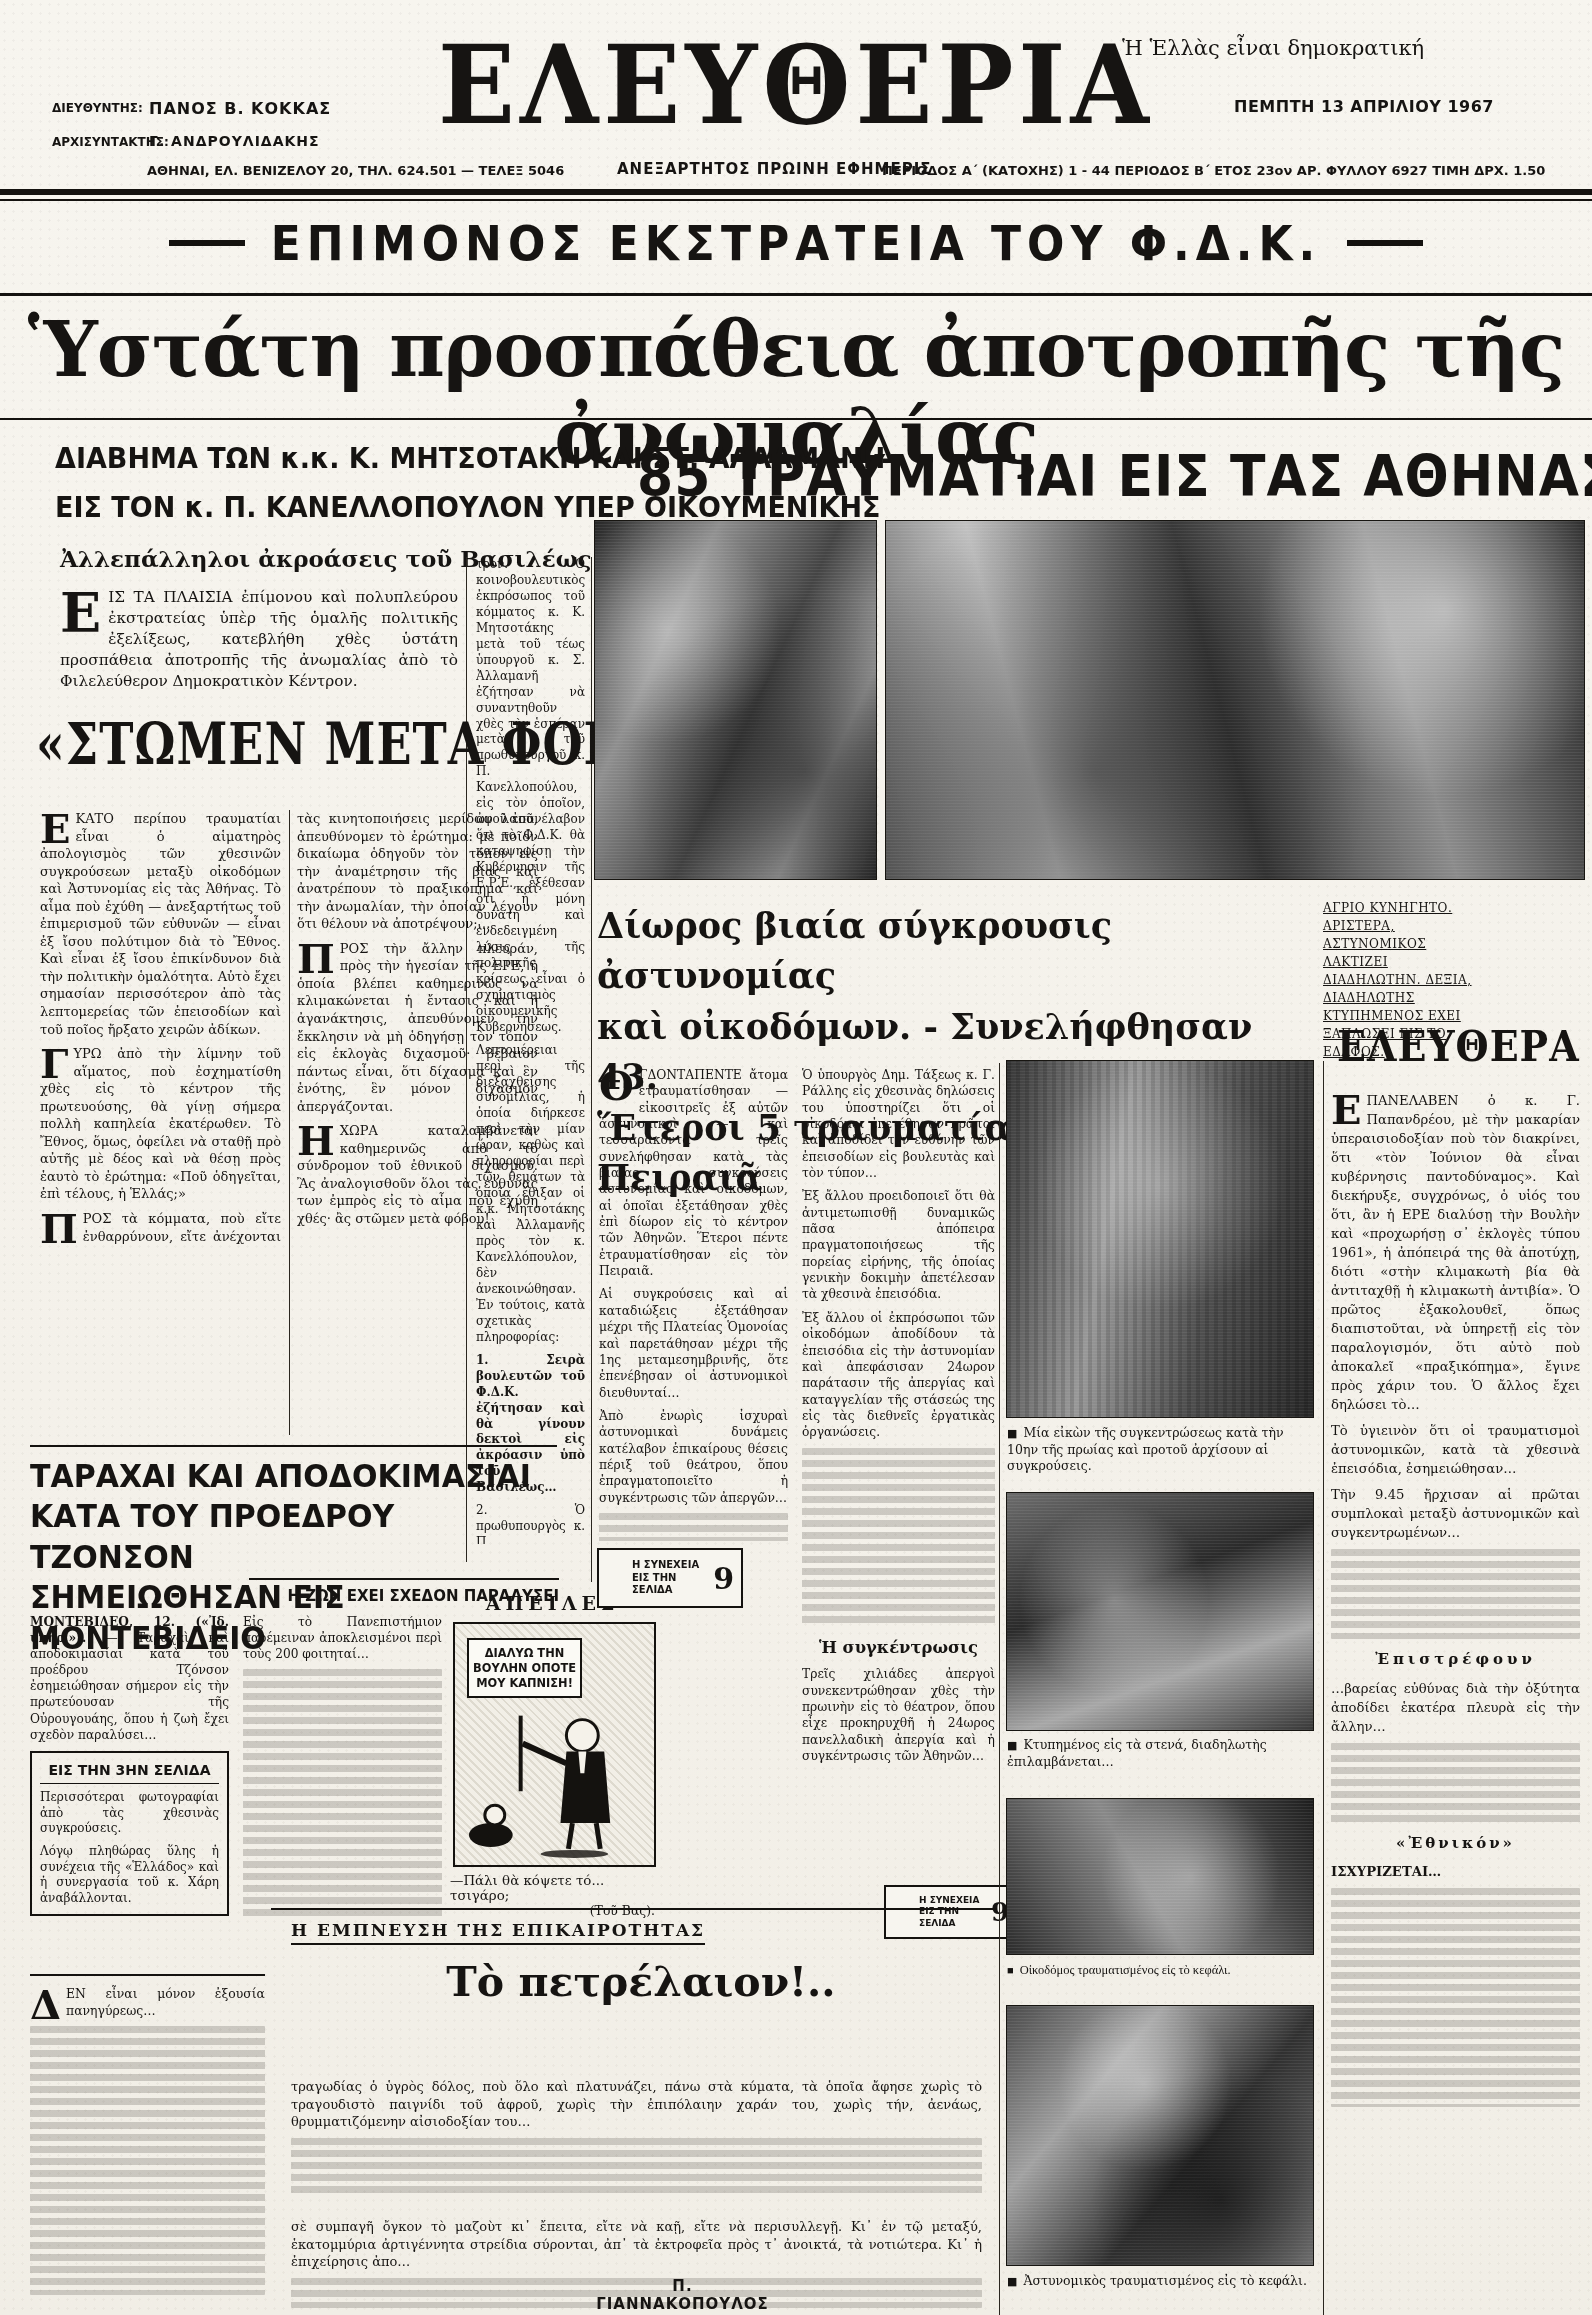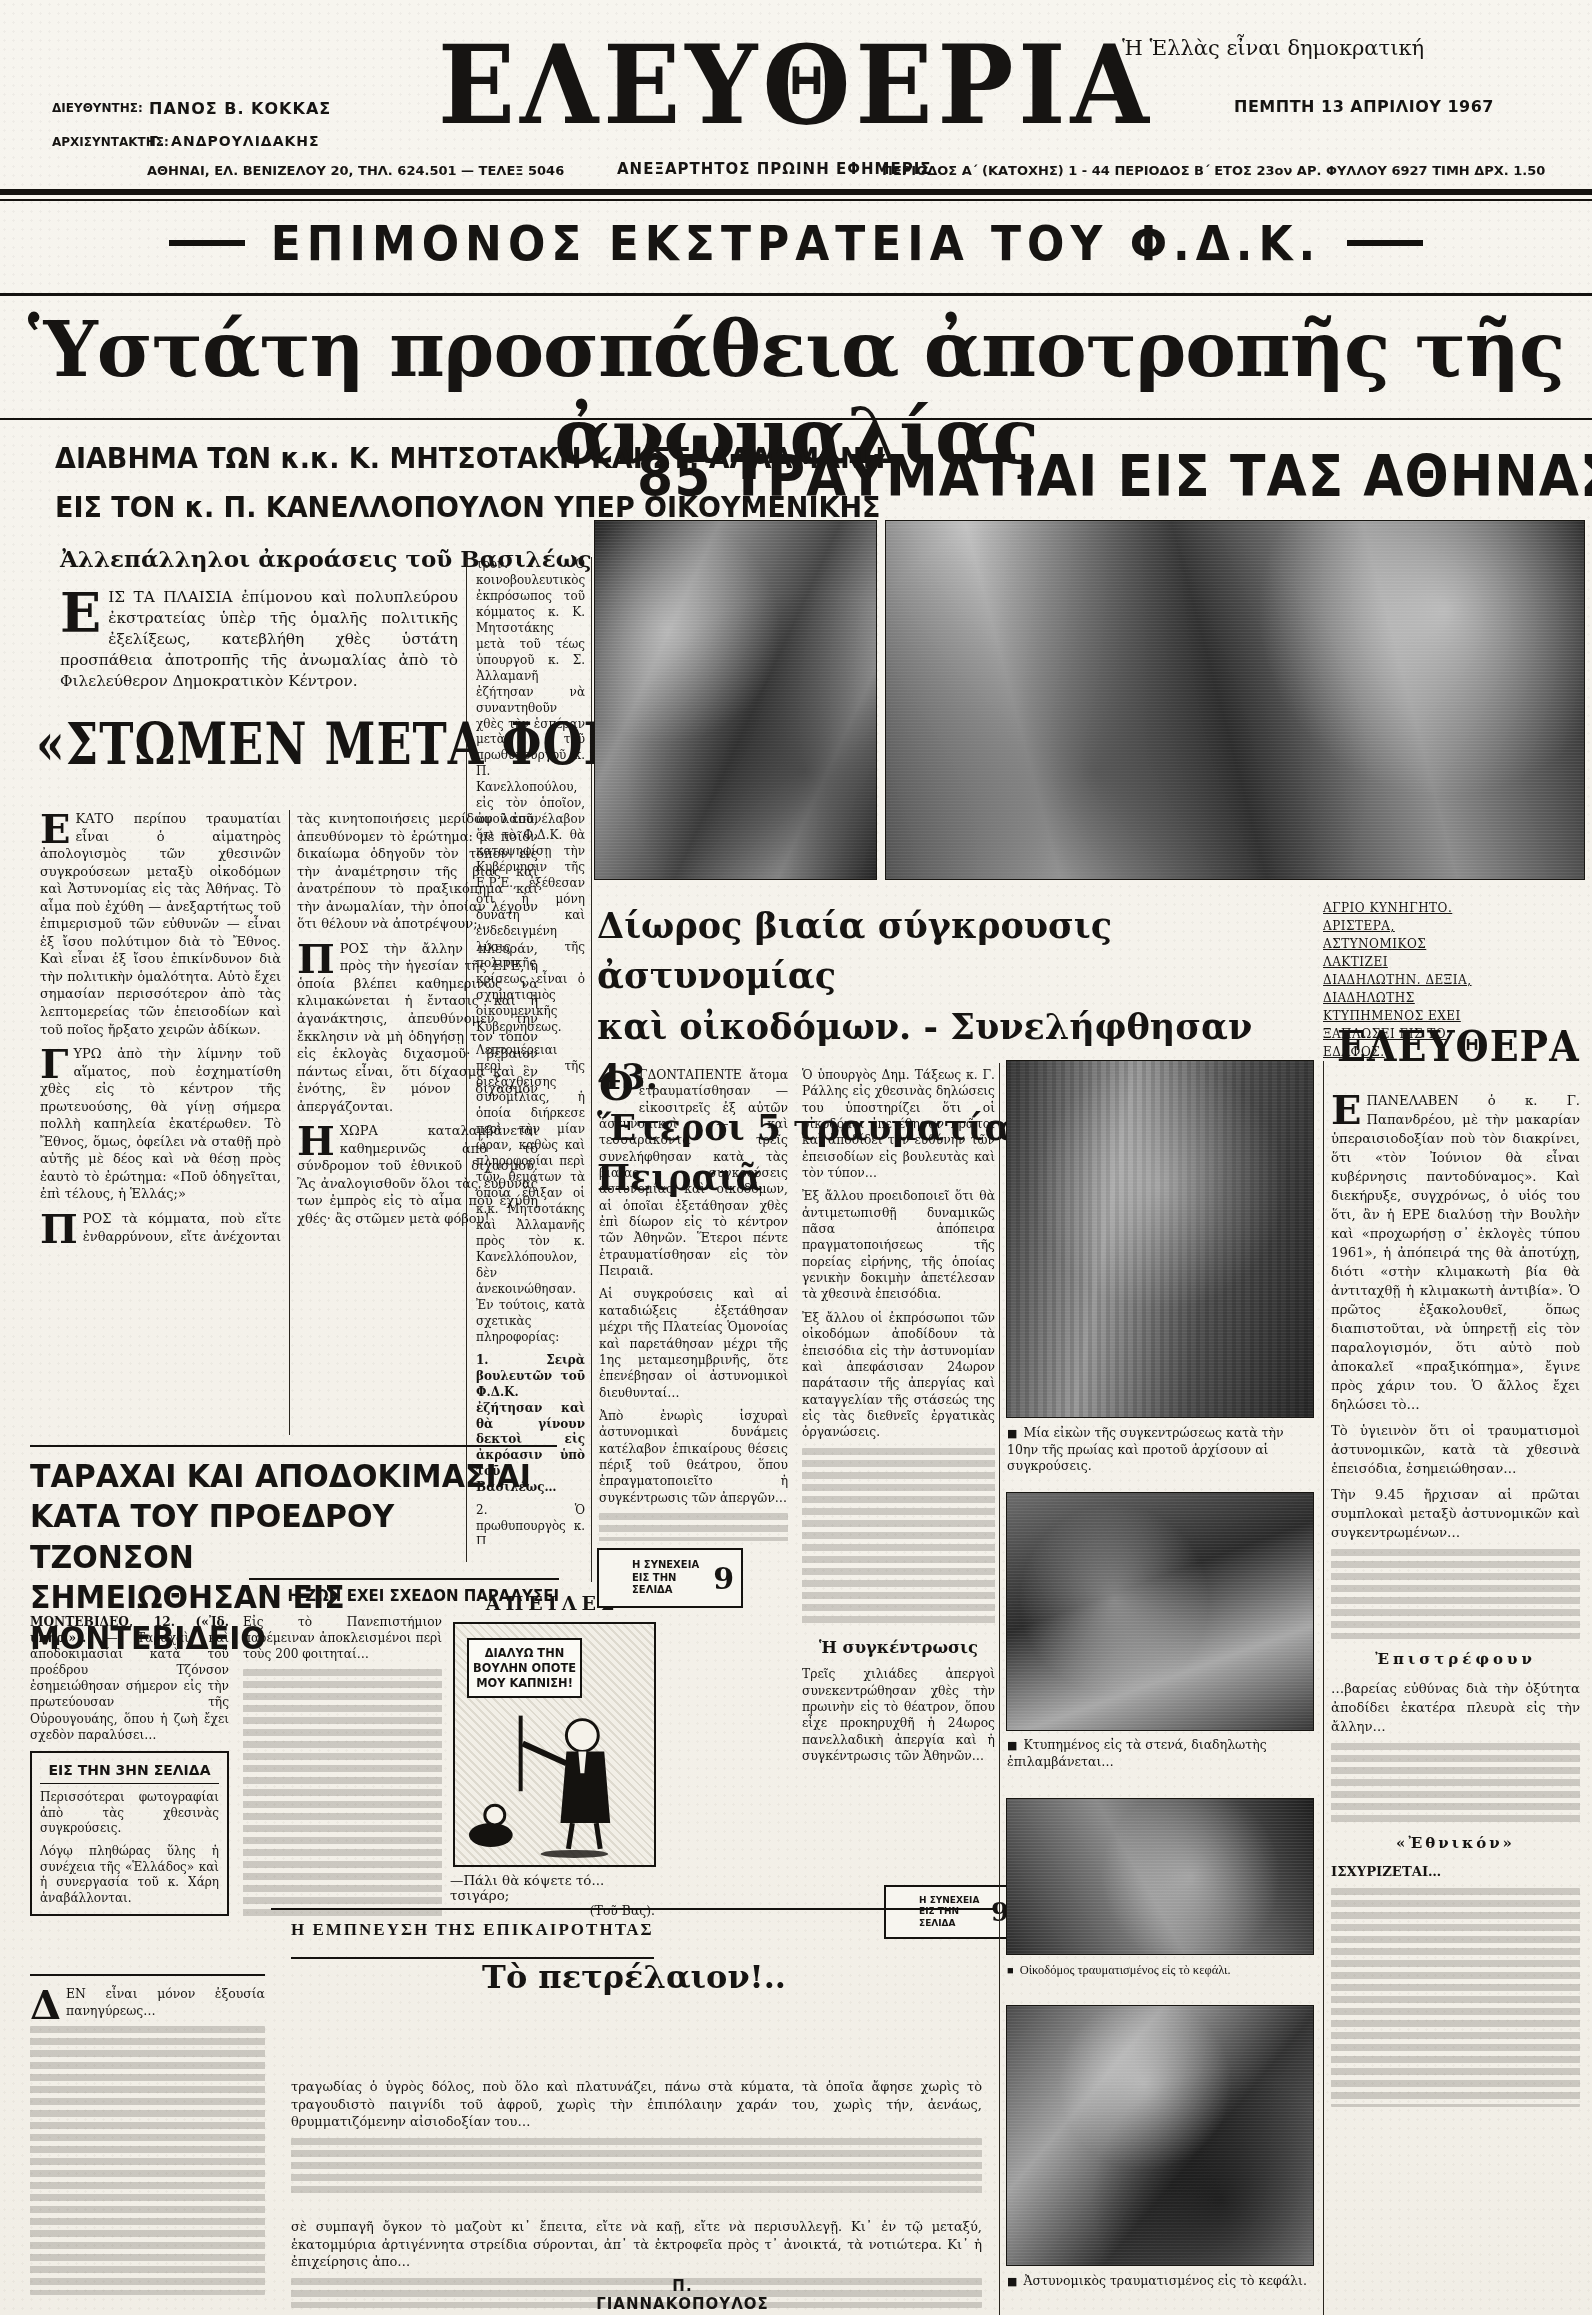--- a/index.html
+++ b/index.html
@@ -222,22 +222,22 @@
 
   <div class="abs contbox" style="left:884px;top:1885px;width:103px;height:50px;">
     <div class="cl" style="font-size:9px;">
       <div>Η ΣΥΝΕΧΕΙΑ</div>
       <div>ΕΙΣ ΤΗΝ ΣΕΛΙΔΑ</div>
     </div>
     <div class="cp" style="font-size:26px;">9</div>
   </div>
 
   <div class="abs hr" style="left:271px;top:1908px;width:726px;height:2px;"></div>
-  <div class="abs b" style="left:291px;top:1920px;font-size:17px;letter-spacing:2px;border-bottom:2px solid #14120f;padding-bottom:17px;font-family:Liberation Serif, serif;">Η ΕΜΠΝΕΥΣΗ ΤΗΣ ΕΠΙΚΑΙΡΟΤΗΤΑΣ</div>
-  <div class="abs b c" style="left:271px;top:1958px;width:726px;font-size:32px;">Τὸ πετρέλαιον!..</div>
+  <div class="abs b" style="left:291px;top:1920px;font-size:17px;letter-spacing:2px;border-bottom:2px solid #14120f;padding-bottom:3px;">Η ΕΜΠΝΕΥΣΗ ΤΗΣ ΕΠΙΚΑΙΡΟΤΗΤΑΣ</div>
+  <div class="abs b c" style="left:278px;top:1958px;width:726px;font-size:41px;">Τὸ πετρέλαιον!..</div>
   <div class="abs" style="left:291px;top:2078px;width:691px;display:flex;gap:20px;flex-direction:column;">
     <div class="j" style="flex:1;font-size:13px;line-height:1.36;">
       <p>τραγωδίας ὁ ὑγρὸς δόλος, ποὺ ὅλο καὶ πλατυνάζει, πάνω στὰ κύματα, τὰ ὁποῖα ἄφησε χωρὶς τὸ τραγουδιστὸ παιγνίδι τοῦ ἀφροῦ, χωρὶς τὴν ἐπιπόλαιην χαράν του, χωρὶς τήν, ἀενάως, θρυμματιζόμενην αἰσιοδοξίαν του…</p>
       <div class="fade" style="height:60px;"></div>
     </div>
     <div class="j" style="flex:1;font-size:13px;line-height:1.36;">
       <p>σὲ συμπαγῆ ὄγκον τὸ μαζοὺτ κι᾽ ἔπειτα, εἴτε νὰ καῇ, εἴτε νὰ περισυλλεγῇ. Κι᾽ ἐν τῷ μεταξύ, ἑκατομμύρια ἀρτιγέννητα στρείδια σύρονται, ἀπ᾽ τὰ ἐκτροφεῖα πρὸς τ᾽ ἀνοικτά, τὰ νοτιώτερα. Κι᾽ ἡ ἐπιχείρησις ἀπο…</p>
       <div class="fade" style="height:30px;"></div>
     </div>
     <div class="j" style="flex:1;font-size:13px;line-height:1.36;">

